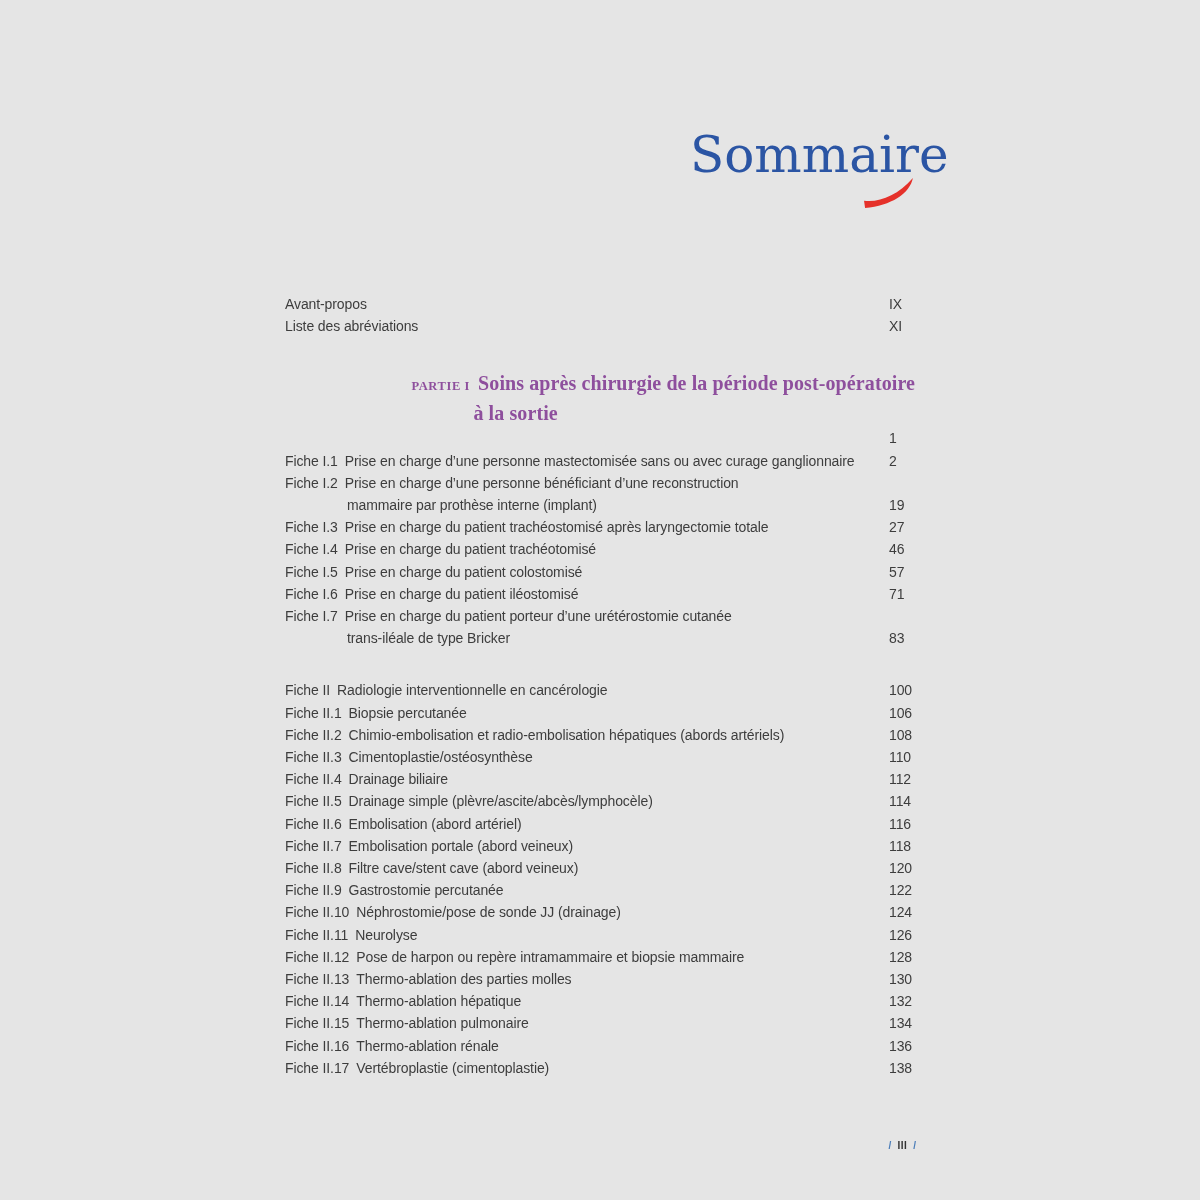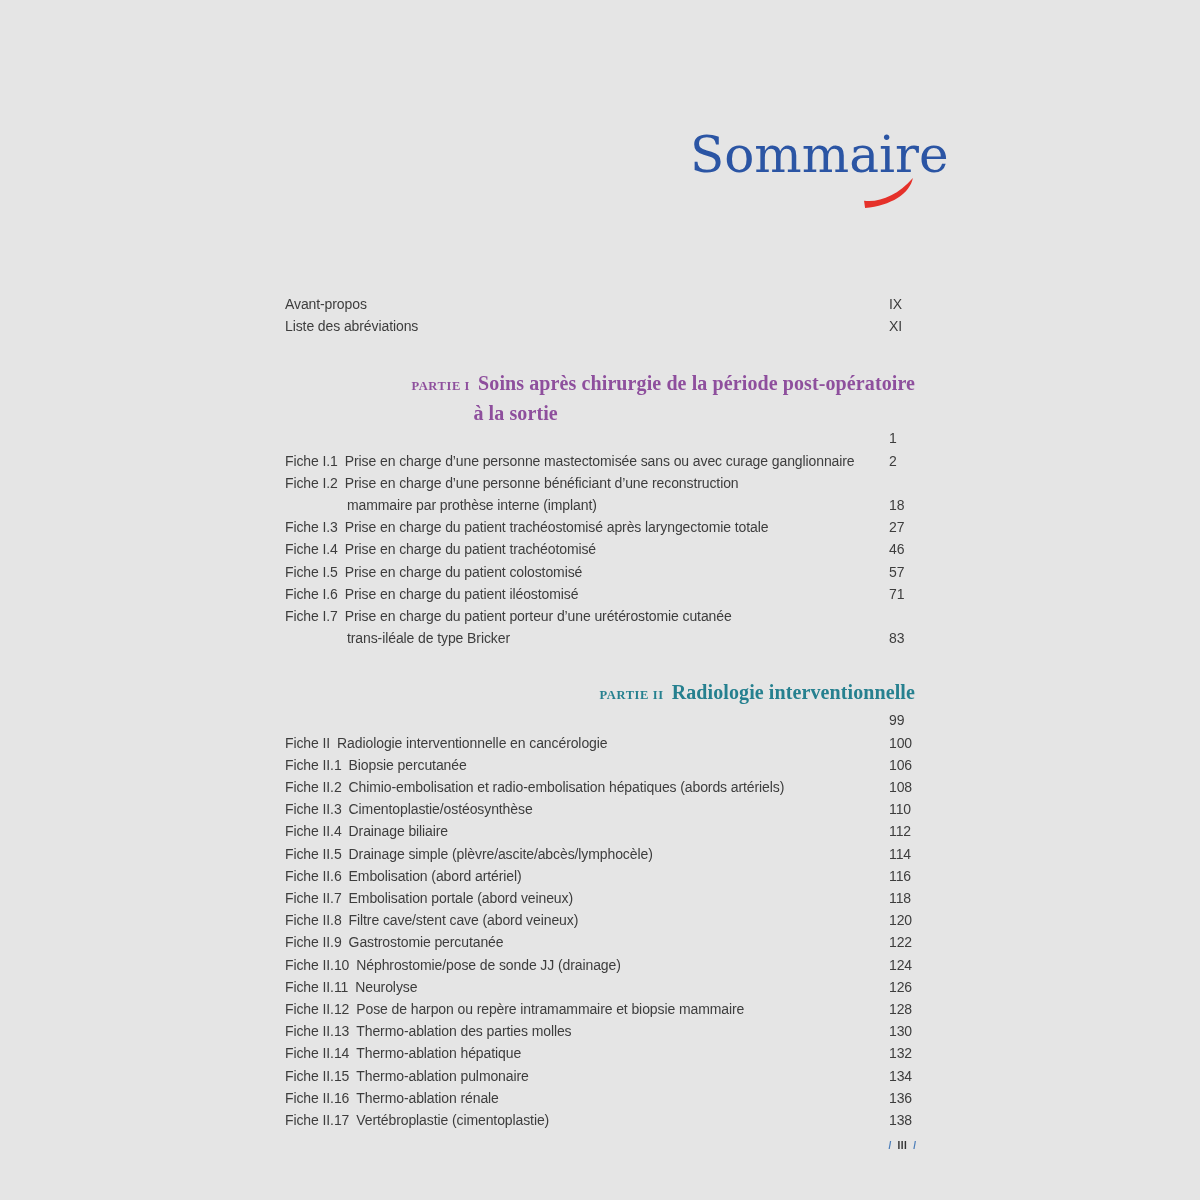--- a/index.html
+++ b/index.html
@@ -80,21 +80,21 @@
 à la sortie</span></div>
             <div class="toc-page part-page">1</div>
           </div>
           <div class="toc-row">
             <div class="toc-text"><span class="toc-label">Fiche I.1</span><span class="toc-title">Prise en charge d’une personne mastectomisée sans ou avec curage ganglionnaire</span></div>
             <div class="toc-page">2</div>
           </div>
           <div class="toc-row">
             <div class="toc-text"><span class="toc-label">Fiche I.2</span><span class="toc-title">Prise en charge d’une personne bénéficiant d’une reconstruction
 mammaire par prothèse interne (implant)</span></div>
-            <div class="toc-page">18</div>
+            <div class="toc-page">19</div>
           </div>
           <div class="toc-row">
             <div class="toc-text"><span class="toc-label">Fiche I.3</span><span class="toc-title">Prise en charge du patient trachéostomisé après laryngectomie totale</span></div>
             <div class="toc-page">27</div>
           </div>
           <div class="toc-row">
             <div class="toc-text"><span class="toc-label">Fiche I.4</span><span class="toc-title">Prise en charge du patient trachéotomisé</span></div>
             <div class="toc-page">46</div>
           </div>
           <div class="toc-row">
@@ -105,24 +105,20 @@
             <div class="toc-text"><span class="toc-label">Fiche I.6</span><span class="toc-title">Prise en charge du patient iléostomisé</span></div>
             <div class="toc-page">71</div>
           </div>
           <div class="toc-row">
             <div class="toc-text"><span class="toc-label">Fiche I.7</span><span class="toc-title">Prise en charge du patient porteur d’une urétérostomie cutanée
 trans-iléale de type Bricker</span></div>
             <div class="toc-page">83</div>
           </div>
         </div>
         <div class="section">
-          <div class="part-heading">
-            <div class="part-text" style="color: rgb(38, 128, 143);"><span class="part-label">PARTIE II</span><span class="part-title">Radiologie interventionnelle</span></div>
-            <div class="toc-page part-page">99</div>
-          </div>
           <div class="toc-row">
             <div class="toc-text"><span class="toc-label">Fiche II</span><span class="toc-title">Radiologie interventionnelle en cancérologie</span></div>
             <div class="toc-page">100</div>
           </div>
           <div class="toc-row">
             <div class="toc-text"><span class="toc-label">Fiche II.1</span><span class="toc-title">Biopsie percutanée</span></div>
             <div class="toc-page">106</div>
           </div>
           <div class="toc-row">
             <div class="toc-text"><span class="toc-label">Fiche II.2</span><span class="toc-title">Chimio-embolisation et radio-embolisation hépatiques (abords artériels)</span></div>

